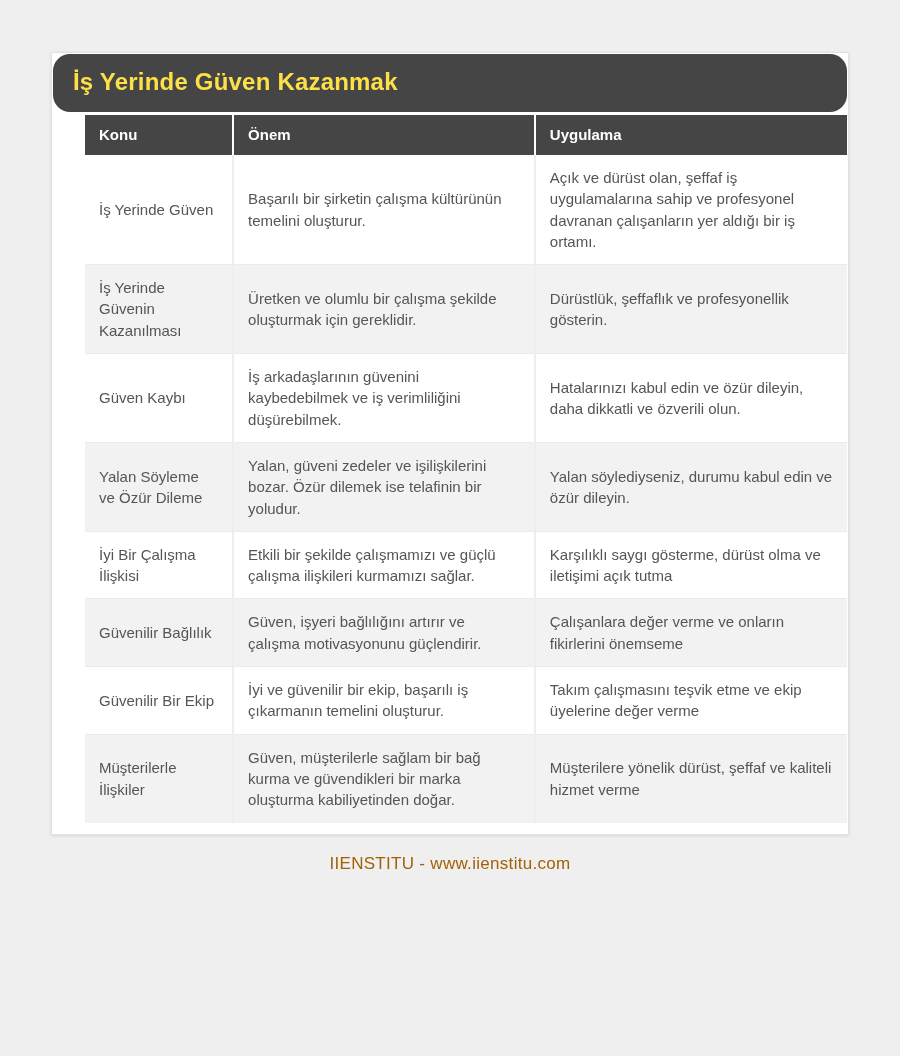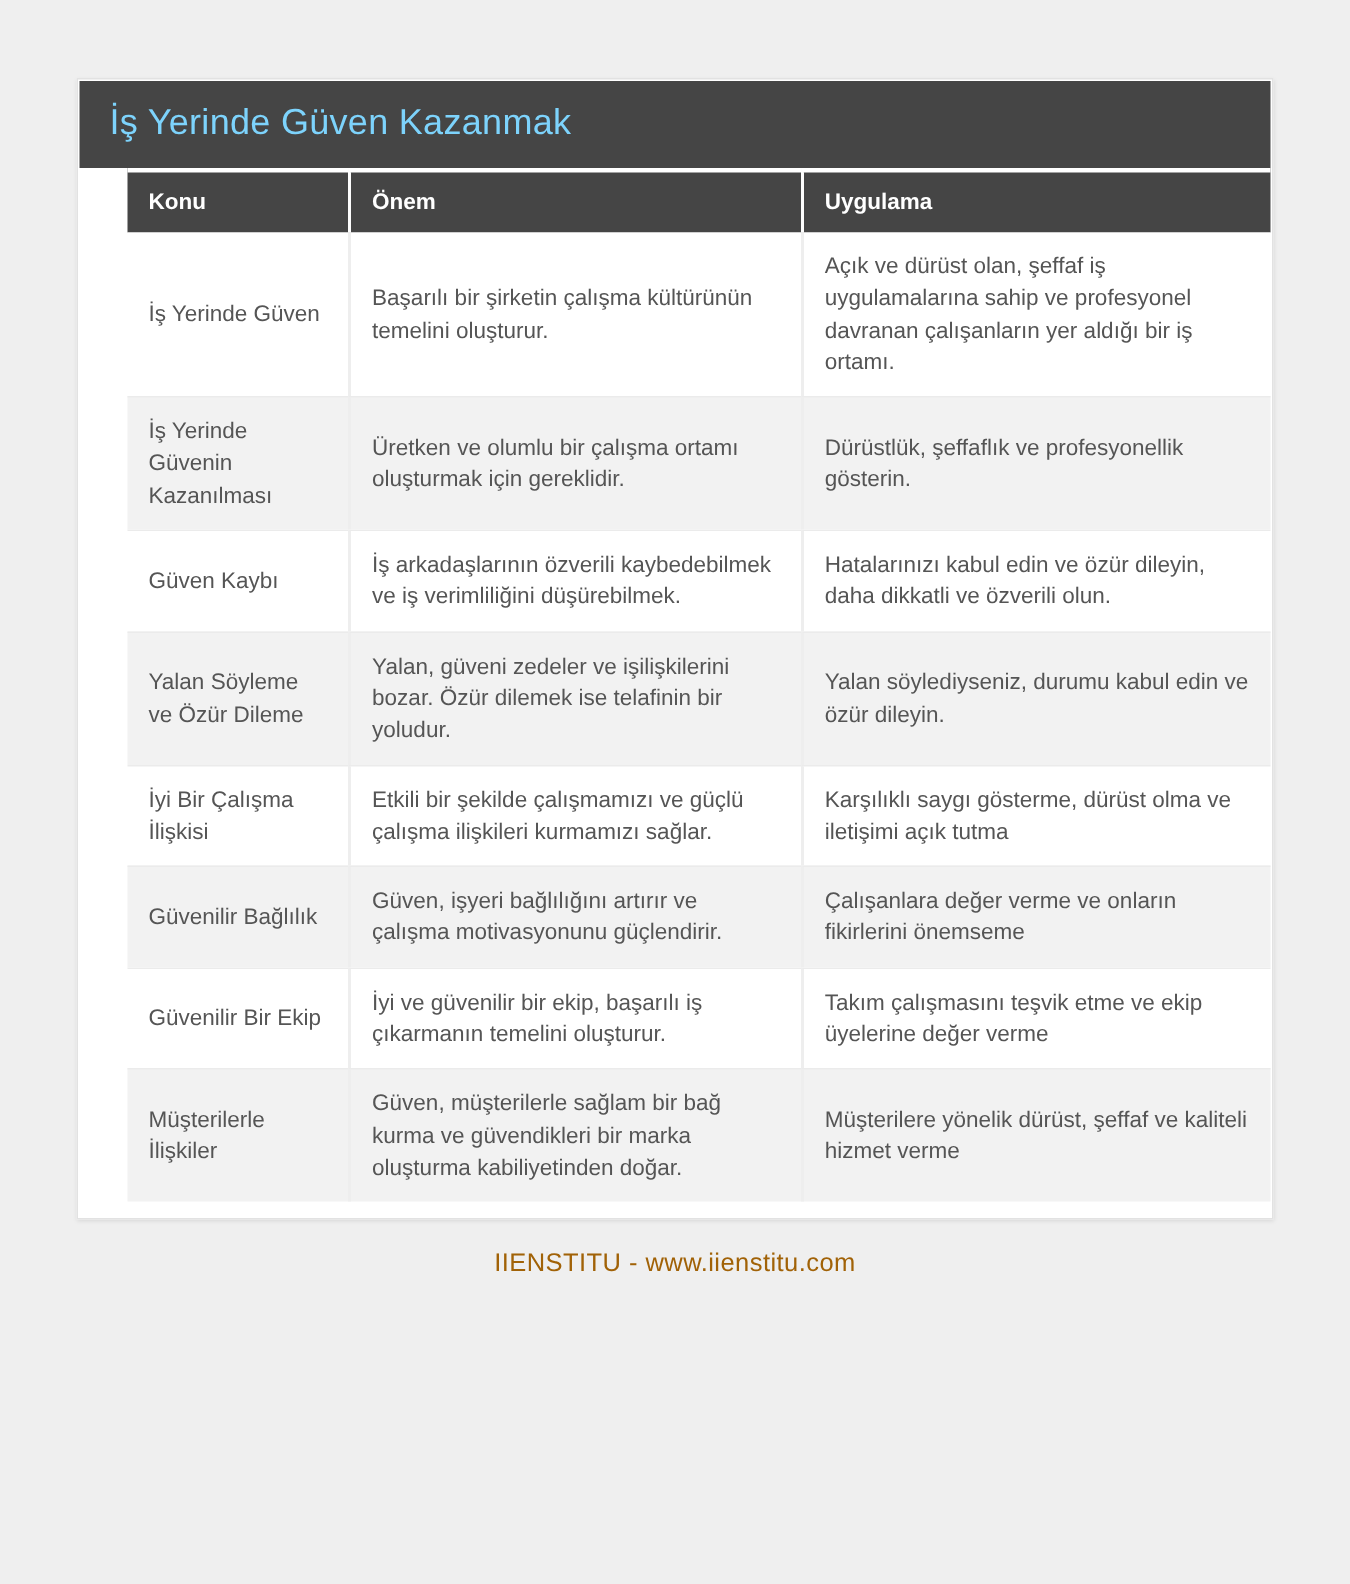--- a/index.html
+++ b/index.html
@@ -13,25 +13,26 @@
   .card {
     width:798px;
     margin:52px auto 0;
     background:#ffffff;
     border:1px solid #e2e2e2;
     box-shadow:0 1px 3px rgba(0,0,0,0.10);
     padding:1px 1px 11px 1px;
   }
   .title-bar {
     background:#454545;
-    color:#7dd3fc;
+    color:#fde047;
     font-size:24px;
-    font-weight:400;
+    font-weight:700;
     padding:14px 20px 16px 20px;
     letter-spacing:0.2px;
+    border-radius:17px;
   }
   table {
     width:100%;
     border-collapse:separate;
     border-spacing:0;
     table-layout:fixed;
     padding-left:32px;
   }
   col.c-konu { width:19.3%; }
   col.c-onem { width:39.6%; }
@@ -87,26 +88,26 @@
       </tr>
     </thead>
     <tbody>
       <tr>
         <td>İş Yerinde Güven</td>
         <td>Başarılı bir şirketin çalışma kültürünün temelini oluşturur.</td>
         <td>Açık ve dürüst olan, şeffaf iş uygulamalarına sahip ve profesyonel davranan çalışanların yer aldığı bir iş ortamı.</td>
       </tr>
       <tr>
         <td>İş Yerinde Güvenin Kazanılması</td>
-        <td>Üretken ve olumlu bir çalışma ortamı oluşturmak için gereklidir.</td>
+        <td>Üretken ve olumlu bir çalışma şekilde oluşturmak için gereklidir.</td>
         <td>Dürüstlük, şeffaflık ve profesyonellik gösterin.</td>
       </tr>
       <tr>
         <td>Güven Kaybı</td>
-        <td>İş arkadaşlarının özverili kaybedebilmek ve iş verimliliğini düşürebilmek.</td>
+        <td>İş arkadaşlarının güvenini kaybedebilmek ve iş verimliliğini düşürebilmek.</td>
         <td>Hatalarınızı kabul edin ve özür dileyin, daha dikkatli ve özverili olun.</td>
       </tr>
       <tr>
         <td>Yalan Söyleme ve Özür Dileme</td>
         <td>Yalan, güveni zedeler ve işilişkilerini bozar. Özür dilemek ise telafinin bir yoludur.</td>
         <td>Yalan söylediyseniz, durumu kabul edin ve özür dileyin.</td>
       </tr>
       <tr>
         <td>İyi Bir Çalışma İlişkisi</td>
         <td>Etkili bir şekilde çalışmamızı ve güçlü çalışma ilişkileri kurmamızı sağlar.</td>

